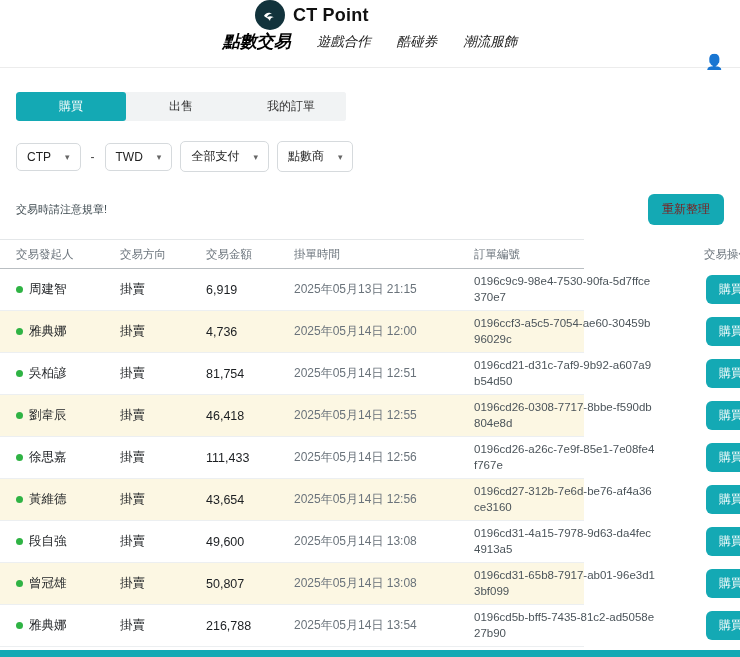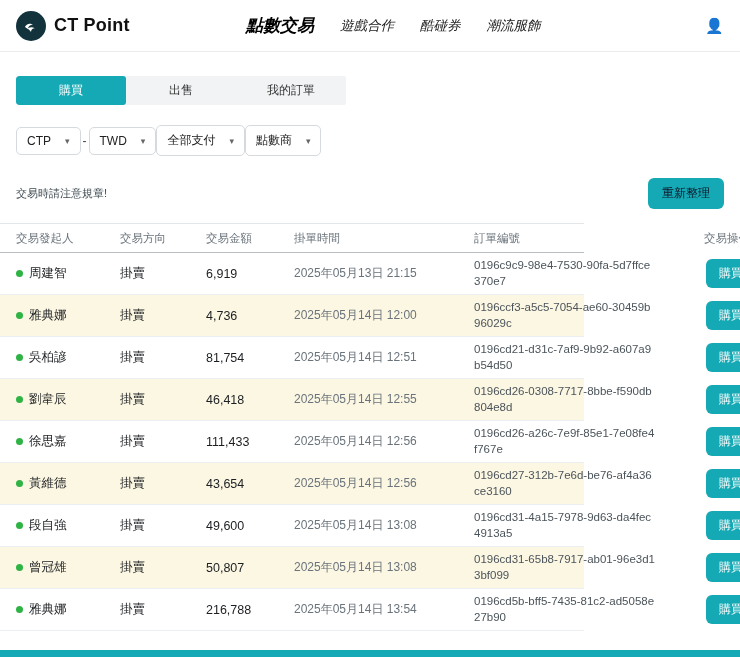--- a/index.html
+++ b/index.html
@@ -1,43 +1,43 @@
 <!DOCTYPE html>
 <html><head>
 <meta charset="utf-8">
 <style>
   * { margin:0; padding:0; box-sizing:border-box; }
   html,body { width:740px; height:657px; background:#ffffff; font-family:"Liberation Sans","DejaVu Sans",sans-serif; overflow:hidden; position:relative; }
 
   
-  .header { height:52px; display:flex; align-items:center; padding:0 16px; border-bottom:1px solid #ececec; background:#fff; }
+  .header { height:68px; display:flex; align-items:center; padding:0 16px; border-bottom:1px solid #ececec; background:#fff;flex-direction:column; }
   .brand { display:flex; align-items:center; gap:8px; width:230px; }
   .logo { width:30px; height:30px; border-radius:50%; background:#12333c; display:flex; align-items:center; justify-content:center; }
   .logo svg { width:18px; height:18px; }
   .brand-name { font-size:18px; font-weight:bold; color:#111; letter-spacing:.2px; }
   .nav { display:flex; align-items:center; gap:26px; flex:1; }
   .nav-item { font-size:13.5px; color:#222; cursor:pointer;font-style:italic; }
   .nav-item.active { font-size:17px; font-weight:bold; color:#000; }
   .user-icon { margin-left:auto; color:#888; font-size:15px; cursor:pointer; }
 
   
   .tabs { margin:24px 16px 0 16px; display:flex; width:330px; background:#f1f3f4; border-radius:3px; overflow:hidden; }
   .tab { flex:1; text-align:center; font-size:12px; padding:6px 0; color:#333; cursor:pointer; background:#f1f3f4; }
   .tab.active { background:var(--accent); color:#fff; border-radius:3px; }
 
   
-  .filters { margin:20px 16px 0 16px; display:flex; align-items:center; }
+  .filters { margin:20px 16px 0 16px; display:flex; align-items:center; gap:8px; }
   .select { display:inline-flex; align-items:center; gap:14px; border:1px solid #d6dadd; border-radius:5px; background:#fff; padding:6px 10px; font-size:12px; color:#222; cursor:pointer; }
   .select .chev { font-size:9px; color:#666; }
   .dash { color:#444; font-size:12px; margin:0 2px; }
 
   
   .notice-row { margin:22px 16px 0 16px; display:flex; align-items:center; justify-content:space-between; }
   .notice { font-size:11px; color:#3e4a50; }
-  .refresh-btn { background:var(--accent); color:#0f172a; border:none; font-size:12px; padding:7px 14px; border-radius:6px; cursor:pointer; font-family:inherit; }
+  .refresh-btn { background:var(--accent); color:#7f1d1d; border:none; font-size:12px; padding:7px 14px; border-radius:6px; cursor:pointer; font-family:inherit; }
 
   
   .table { margin-top:14px; width:584px; }
   .trow { display:grid; grid-template-columns:104px 86px 88px 180px 196px 86px; align-items:center; padding:0 16px 0 16px; }
   .thead-row { border-top:1px solid #e4e7e9; border-bottom:1px solid #b9bec2; height:30px; }
   .th { font-size:11.5px; color:#6a737b; }
   .th.op { text-align:right; padding-right:6px; }
   .body-row { height:42px; border-bottom:1px solid #eceff1; background:#fff; }
   .body-row.alt { background:#fcf7e3; }
   .cell { font-size:12.5px; color:#1c1f22; }

